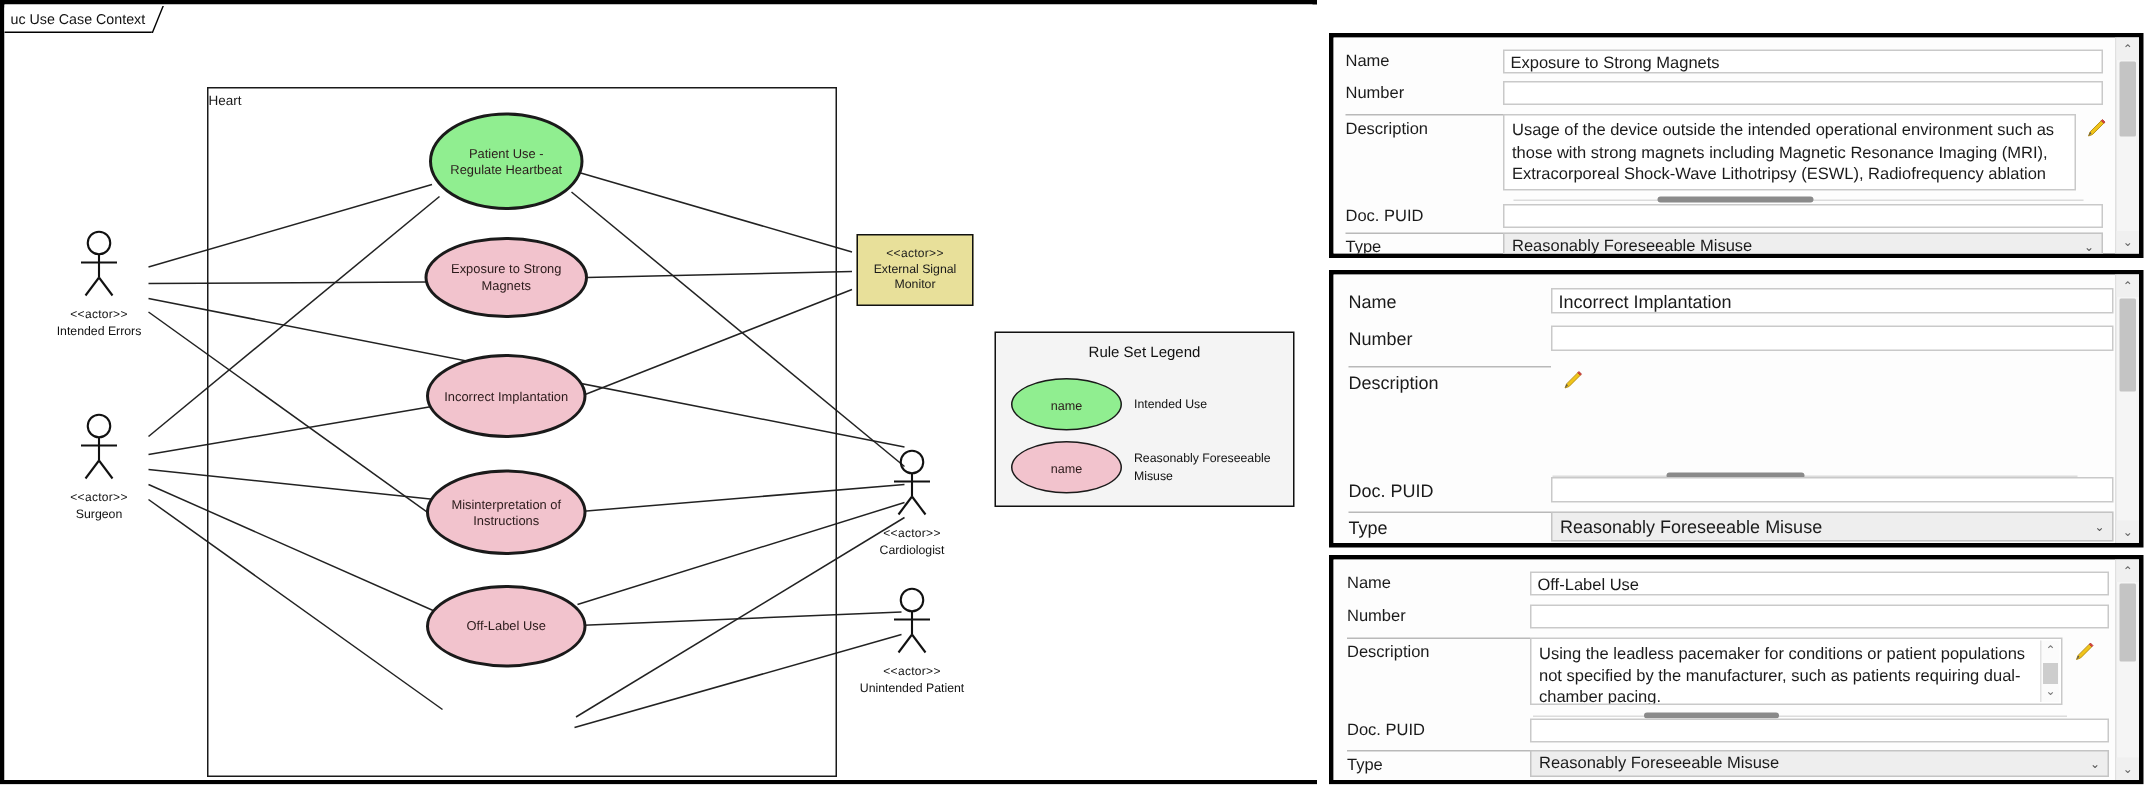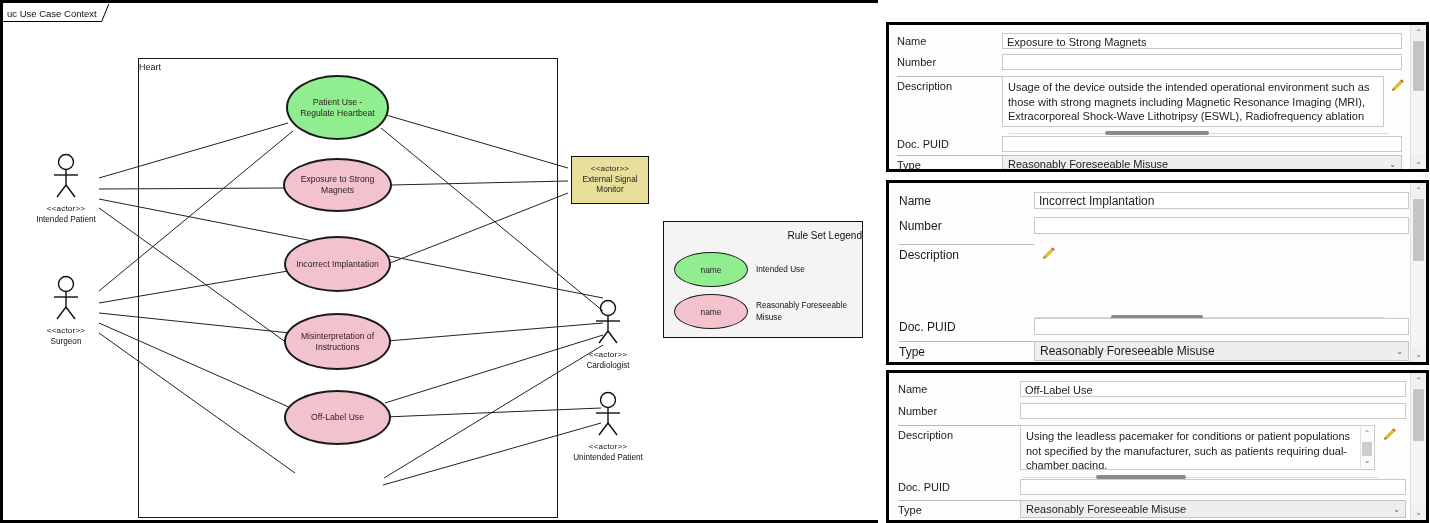--- a/index.html
+++ b/index.html
@@ -128,21 +128,21 @@
 
   
   #legend {
     position: absolute;
     left: 660px; top: 218px;
     width: 200px; height: 117px;
     background: #f4f4f4;
     border: 1.5px solid #111;
   }
   #legend-title {
-    text-align: right;
+    text-align: center;
     font-size: 10px;
     color: #111;
     margin-top: 8px;
   }
   .legend-row {
     position: absolute;
     display: flex;
     align-items: center;
   }
   .legend-ellipse {
@@ -355,21 +355,21 @@
         <svg width="86" height="46" viewBox="0 0 86 46">
           <g stroke="#111" stroke-width="1.4" fill="none">
             <circle cx="43" cy="9" r="7.5"></circle>
             <line x1="43" y1="17" x2="43" y2="32"></line>
             <line x1="31" y1="22" x2="55" y2="22"></line>
             <line x1="43" y1="32" x2="34" y2="44"></line>
             <line x1="43" y1="32" x2="52" y2="44"></line>
           </g>
         </svg>
         <div class="actor-label actor-stereo">&lt;&lt;actor&gt;&gt;</div>
-        <div class="actor-label">Intended Patient</div>
+        <div class="actor-label">Intended Errors</div>
       </div>
 
       <div class="actor" style="left:20px; top:272px;">
         <svg width="86" height="46" viewBox="0 0 86 46">
           <g stroke="#111" stroke-width="1.4" fill="none">
             <circle cx="43" cy="9" r="7.5"></circle>
             <line x1="43" y1="17" x2="43" y2="32"></line>
             <line x1="31" y1="22" x2="55" y2="22"></line>
             <line x1="43" y1="32" x2="34" y2="44"></line>
             <line x1="43" y1="32" x2="52" y2="44"></line>

